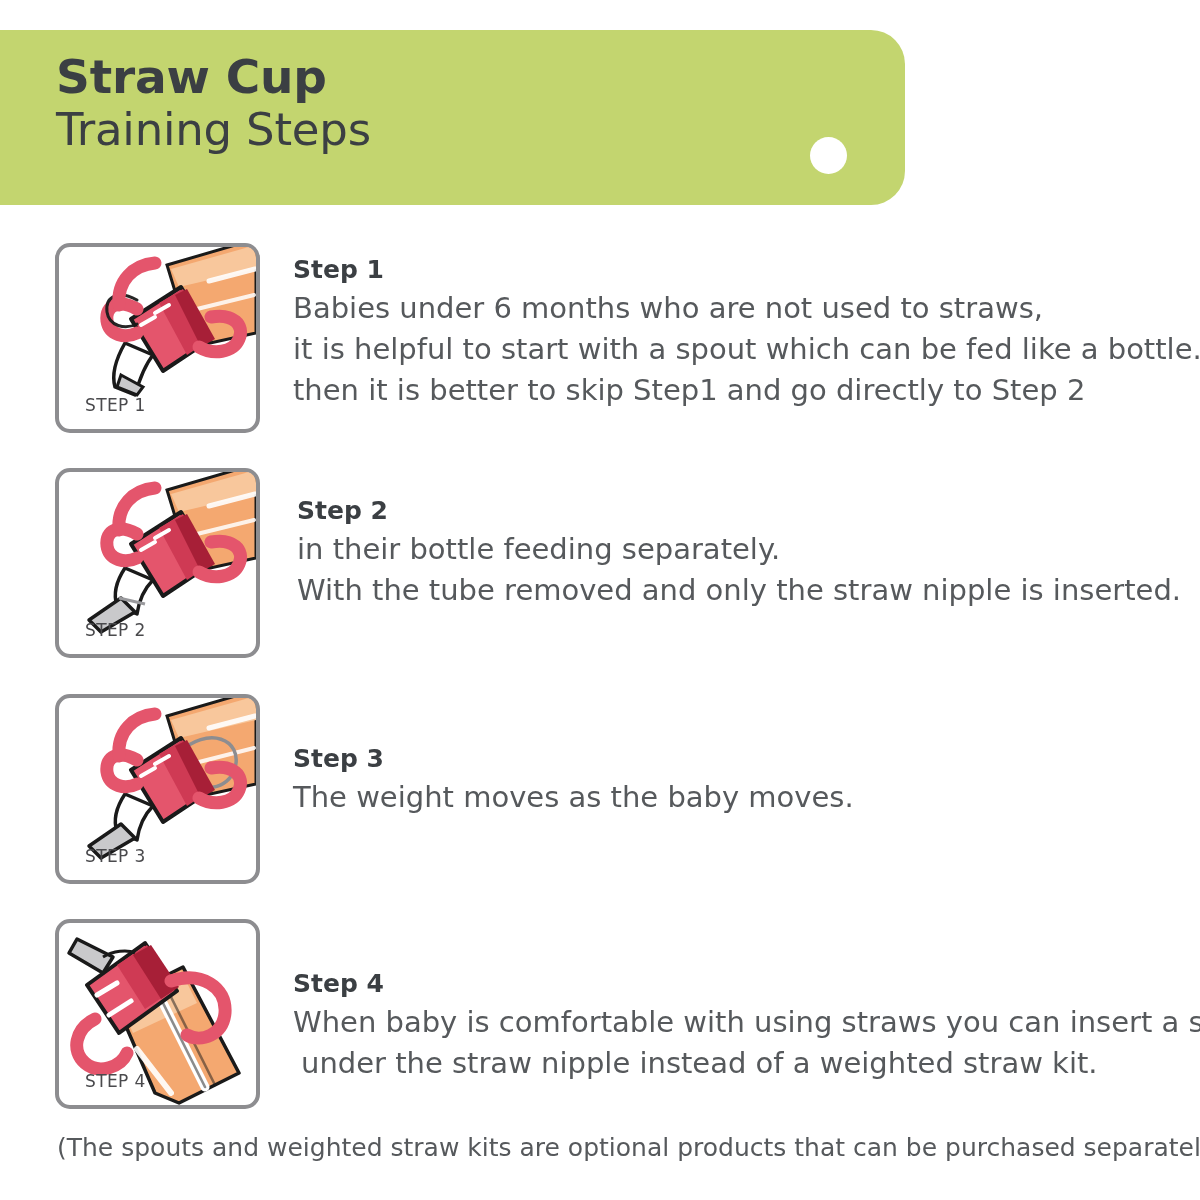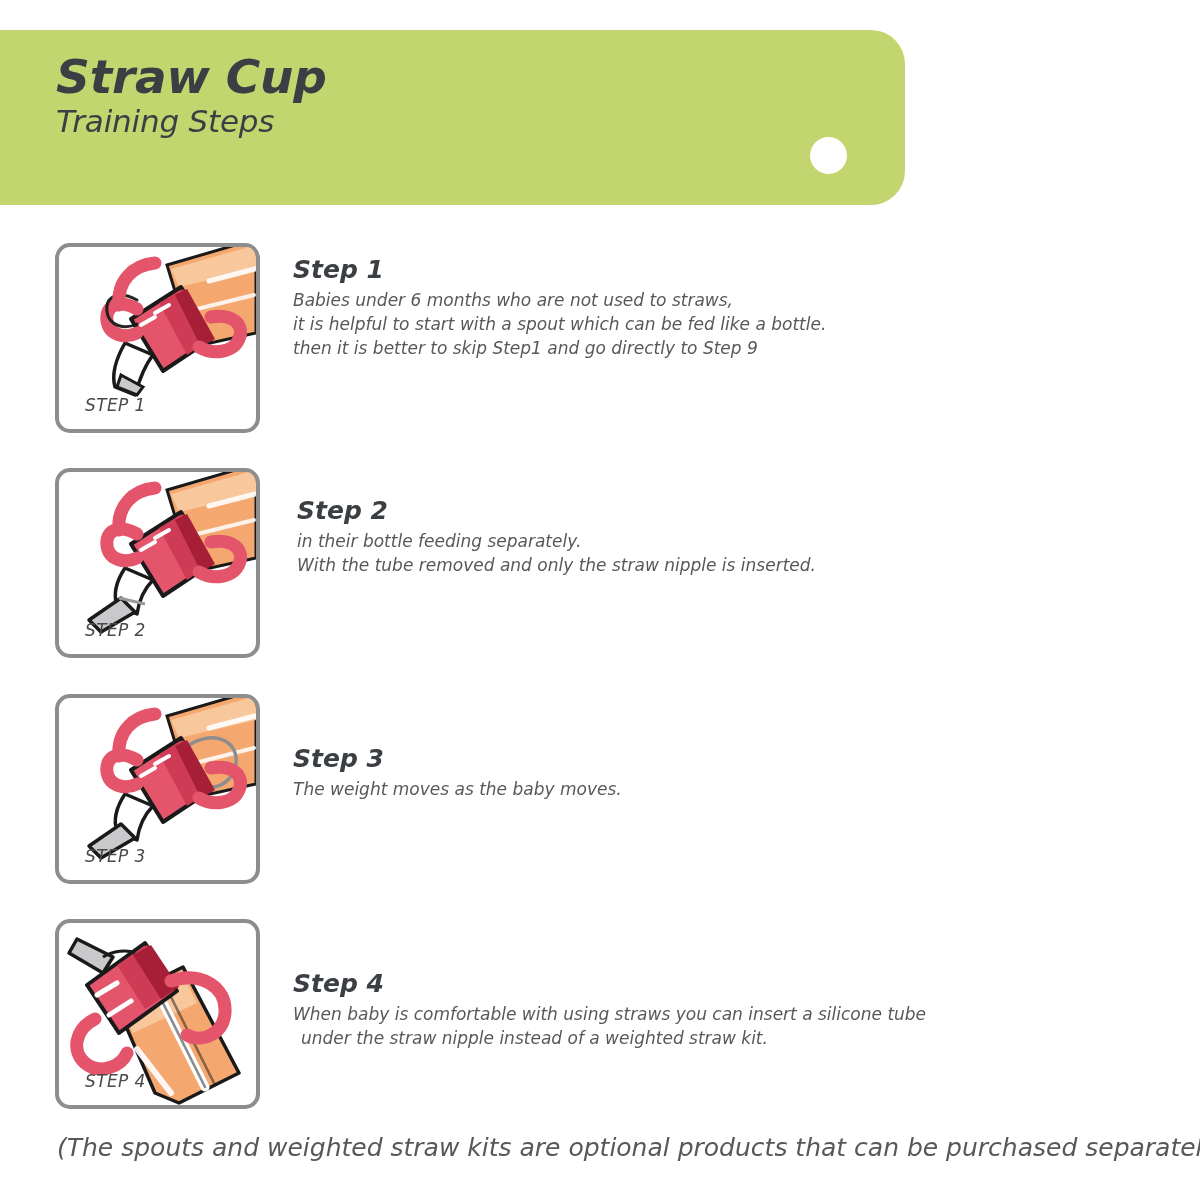--- a/index.html
+++ b/index.html
@@ -10,21 +10,20 @@
     background: #ffffff;
     font-family: "DejaVu Sans", "Liberation Sans", sans-serif;
     overflow: hidden;
   }
 
   .page {
     position: relative;
     width: 1200px;
     height: 1200px;
     background: #ffffff;
-    font-style: italic;
   }
 
   
   .header-banner {
     position: absolute;
     left: 0;
     top: 30px;
     width: 905px;
     height: 175px;
     background: #c3d56f;
@@ -41,21 +40,21 @@
   .title-main {
     font-size: 47px;
     font-weight: bold;
     color: #3b3f43;
     line-height: 1.22;
     letter-spacing: -0.2px;
     white-space: nowrap;
   }
 
   .title-sub {
-    font-size: 31px;
+    font-size: 45px;
     font-weight: normal;
     color: #3b3f43;
     line-height: 1.18;
     letter-spacing: -0.2px;
     white-space: nowrap;
     margin-top: -2px;
   }
 
   .header-dot {
     position: absolute;
@@ -105,21 +104,21 @@
 
   .step-heading {
     font-size: 25px;
     font-weight: bold;
     color: #3b3f43;
     line-height: 1.38;
     white-space: nowrap;
   }
 
   .step-line {
-    font-size: 17px;
+    font-size: 29px;
     font-weight: normal;
     color: #56595c;
     line-height: 1.42;
     white-space: nowrap;
   }
 
   
   .footer-note {
     position: absolute;
     left: 57px;
@@ -168,21 +167,21 @@
         <path d="M152 70 C174 66, 186 78, 180 92 C174 106, 154 108, 140 100" fill="none" stroke="#e4556c" stroke-width="13" stroke-linecap="round"></path>
 
         <path d="M96 16 C74 18, 58 34, 60 58 C62 80, 76 88, 84 88" fill="none" stroke="#1a1a1a" stroke-width="3.2" stroke-linecap="round" opacity="0"></path>
       </svg>
       <div class="step-icon-label">STEP 1</div>
     </div>
     <div class="step-text" style="top:10px;">
       <div class="step-heading">Step 1</div>
       <div class="step-line">Babies under 6 months who are not used to straws,</div>
       <div class="step-line">it is helpful to start with a spout which can be fed like a bottle.</div>
-      <div class="step-line">then it is better to skip Step1 and go directly to Step 9</div>
+      <div class="step-line">then it is better to skip Step1 and go directly to Step 2</div>
     </div>
   </div>
 
   <div class="step-row" style="top:468px;height:195px;">
     <div class="step-icon-box" style="top:0;">
       <svg width="197" height="182" viewBox="0 0 197 182">
         <path d="M108 18 L197 -8 L197 86 L133 100 Z" fill="#f4a870" stroke="#1a1a1a" stroke-width="3"></path>
         <path d="M112 22 L197 -2 L197 22 L120 40 Z" fill="#f8c79c"></path>
         <path d="M150 34 L196 22" stroke="#ffffff" stroke-width="5" stroke-linecap="round" opacity="0.9"></path>
         <path d="M138 62 L195 48" stroke="#ffffff" stroke-width="4" stroke-linecap="round" opacity="0.85"></path>

